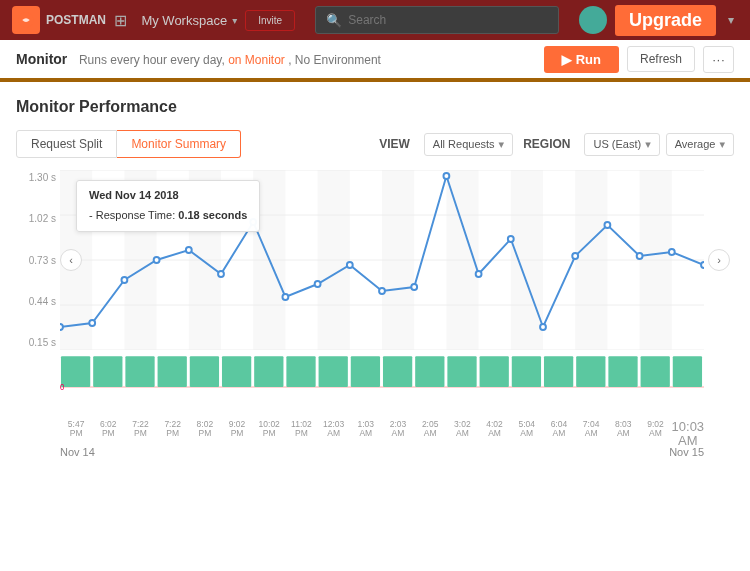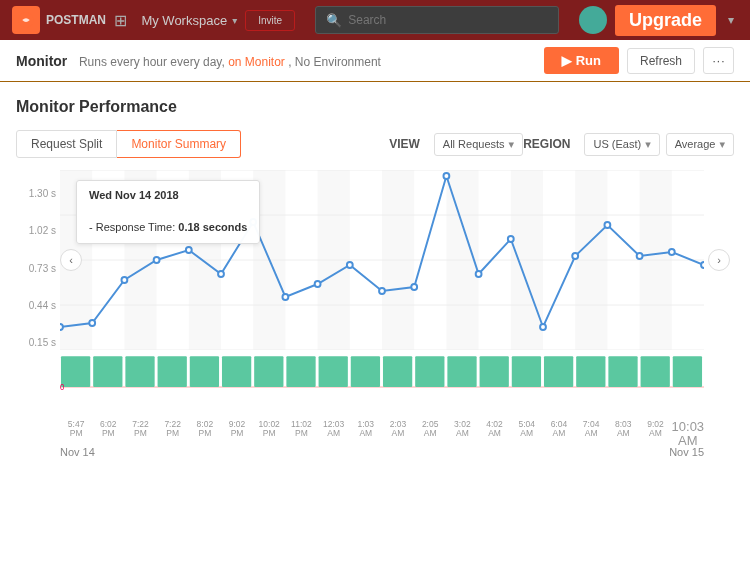--- a/index.html
+++ b/index.html
@@ -35,21 +35,21 @@
       height: 28px; display: flex; align-items: center; padding: 0 10px; gap: 6px;
     }
     .search-bar input { background: none; border: none; color: #aaa; outline: none; font-size: 12px; width: 100%; }
     .search-icon { color: #888; font-size: 13px; }
     .avatar { width: 28px; height: 28px; border-radius: 50%; background: #4a9; display: flex; align-items: center; justify-content: center; color: #fff; font-size: 11px; }
     .upgrade-btn { background: #ff6c37; color: #fff; border: none; padding: 5px 14px; border-radius: 3px; cursor: pointer; font-size: 18px; font-weight: 600; }
     .nav-caret { color: #aaa; font-size: 12px; cursor: pointer; padding: 4px; }
 
     
     .subheader {
-      background: #fff; border-bottom: 1px solid #a16207; padding: 0 16px;
+      background: #fff; border-bottom: 4px solid #a16207; padding: 0 16px;
       height: 42px; display: flex; align-items: center; justify-content: space-between;
     }
     .monitor-title { font-size: 14px; font-weight: 600; color: #333; }
     .monitor-subtitle { font-size: 12px; color: #777; margin-left: 8px; }
     .monitor-link { color: #ff6c37; }
     .subheader-right { display: flex; align-items: center; gap: 8px; }
     .run-btn { background: #ff6c37; color: #fff; border: none; padding: 6px 18px; border-radius: 3px; cursor: pointer; font-size: 13px; font-weight: 600; }
     .refresh-btn { background: none; border: 1px solid #ddd; color: #555; padding: 5px 12px; border-radius: 3px; cursor: pointer; font-size: 12px; }
     .more-btn { background: none; border: 1px solid #ddd; color: #555; padding: 5px 8px; border-radius: 3px; cursor: pointer; font-size: 13px; }
 
@@ -74,30 +74,30 @@
     }
     .dropdown-btn .caret { color: #888; }
 
     
     .chart-wrapper { position: relative; }
     .tooltip-box {
       position: absolute; top: 10px; left: 60px; background: rgba(255,255,255,0.97);
       border: 1px solid #ddd; padding: 8px 12px; border-radius: 3px; font-size: 11px; color: #333;
       z-index: 10; box-shadow: 0 1px 4px rgba(0,0,0,0.1);
     }
-    .tooltip-box .ttitle { font-weight: 600; margin-bottom: 20px; color: #333; }
+    .tooltip-box .ttitle { font-weight: 600; margin-bottom: 8px; color: #333; }
     .tooltip-box .trow { margin-bottom: 2px; }
     .tooltip-box .tval { font-weight: 700; }
 
     
     .line-chart-container {
       position: relative; height: 180px; width: 100%; background: #fff;
     }
     .y-axis {
-      position: absolute; left: 0; top: 16px; bottom: 0; width: 44px;
+      position: absolute; left: 0; top: 0; bottom: 0; width: 44px;
       display: flex; flex-direction: column; justify-content: space-between;
       font-size: 10px; color: #999; padding-bottom: 2px; padding-top: 2px;
     }
     .y-axis span { text-align: right; padding-right: 4px; }
     .chart-inner {
       position: absolute; left: 44px; right: 30px; top: 0; bottom: 0;
     }
     .chart-bg {
       position: absolute; left: 0; right: 0; top: 0; bottom: 0;
       display: flex; flex-direction: column; justify-content: space-between;
@@ -172,21 +172,21 @@
       <button class="tab active">Monitor Summary</button>
     </div>
     <div class="spacer"></div>
     <div class="control-group">
       <span style="font-weight:600; color:#555;">VIEW</span>
       <button class="dropdown-btn">
         <span>All Requests</span>
         <span class="caret">▾</span>
       </button>
     </div>
-    <div class="control-group" style="">
+    <div class="control-group" style="margin-left:10px;">
       <span style="font-weight:600; color:#555;">REGION</span>
       <button class="dropdown-btn">
         <span>US (East)</span>
         <span class="caret">▾</span>
       </button>
     </div>
     <div style="margin-left:6px;">
       <button class="dropdown-btn">
         <span>Average</span>
         <span class="caret">▾</span>

